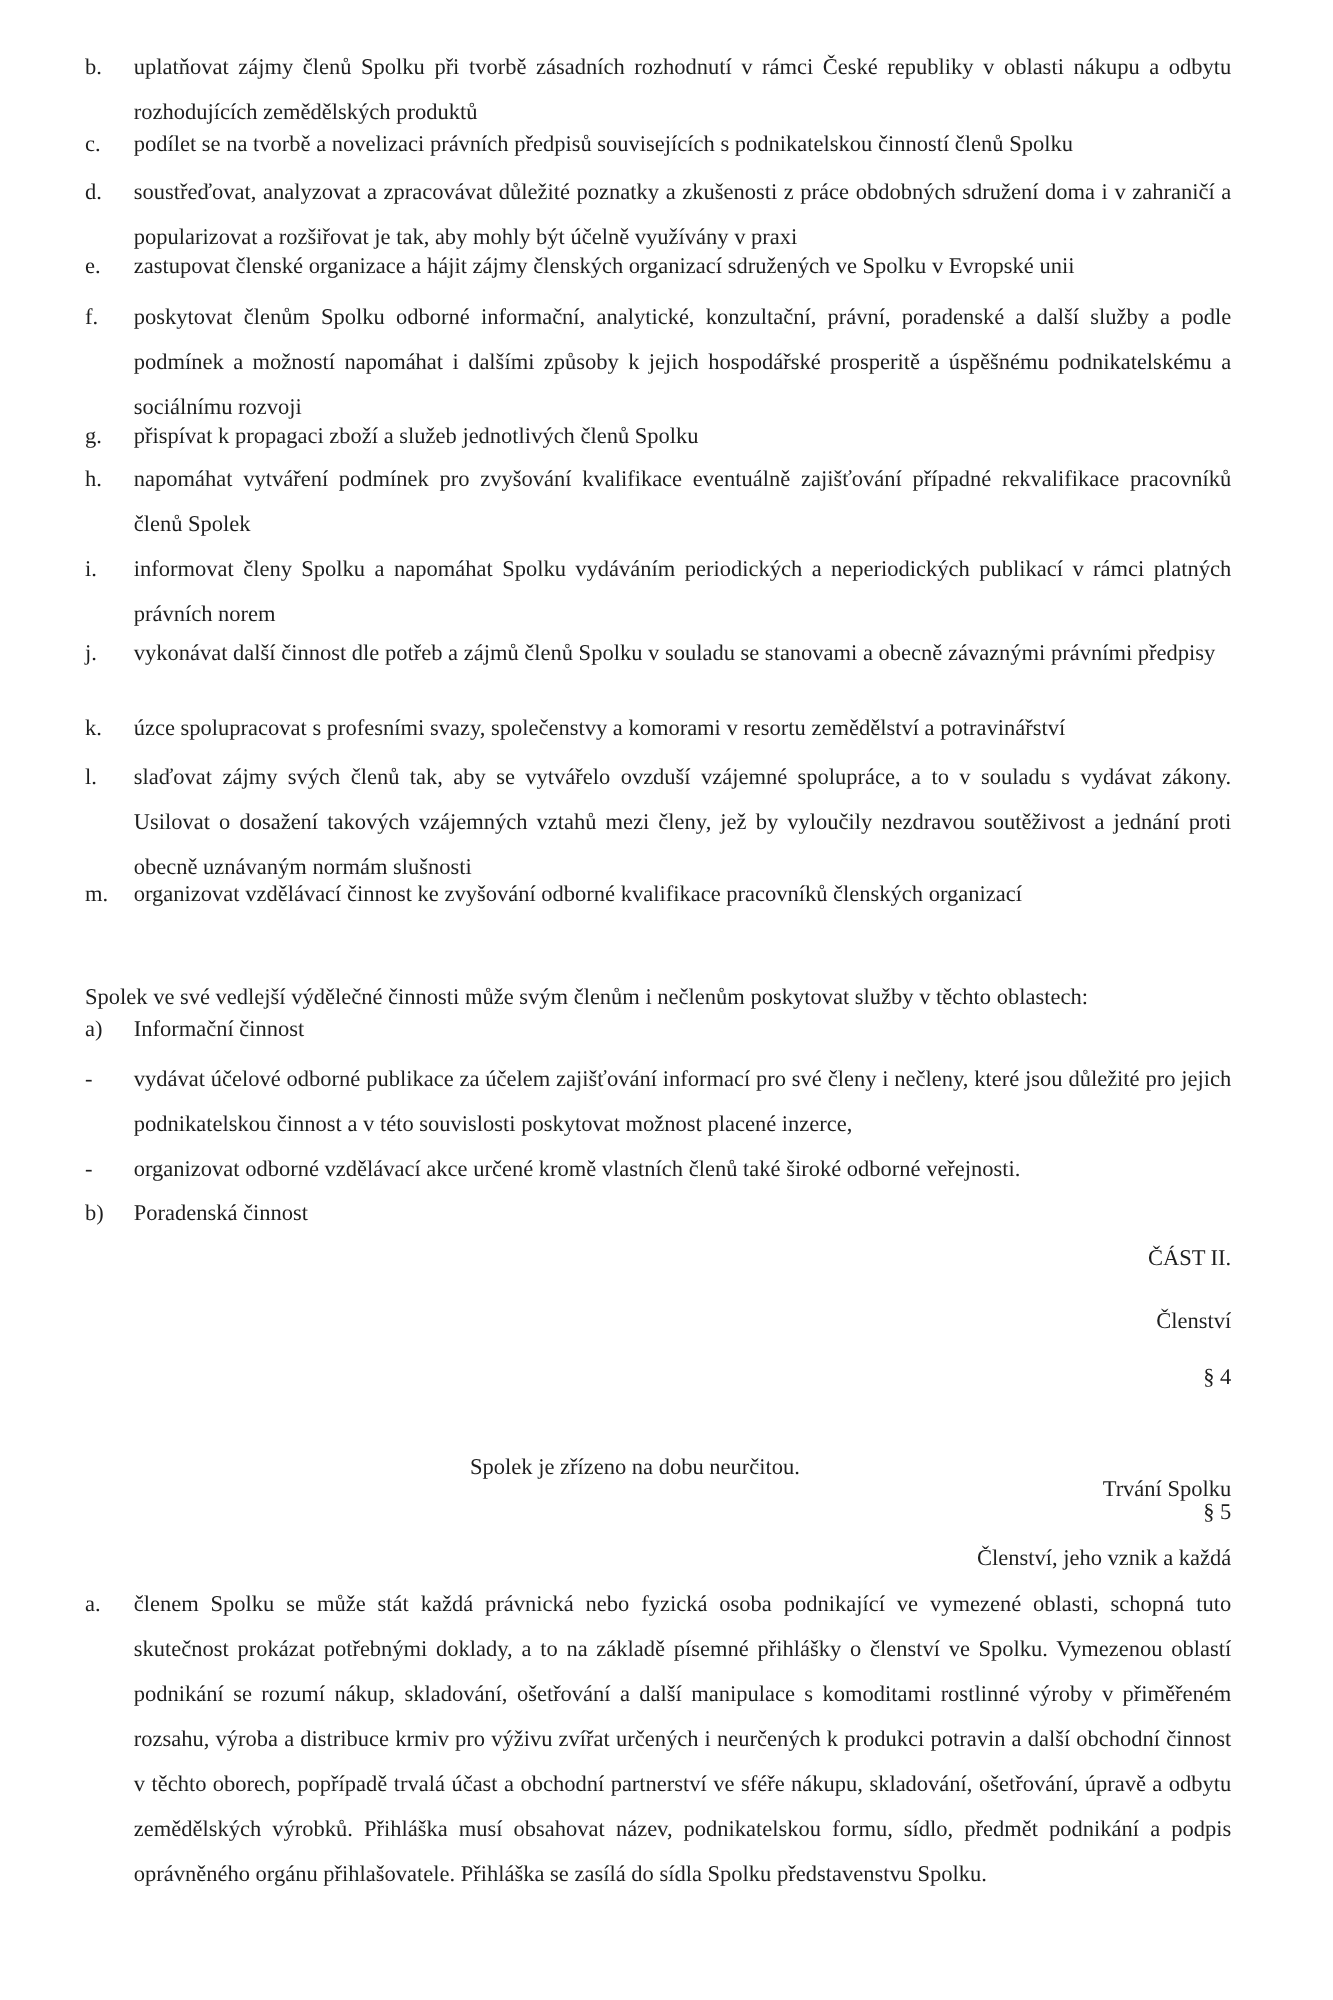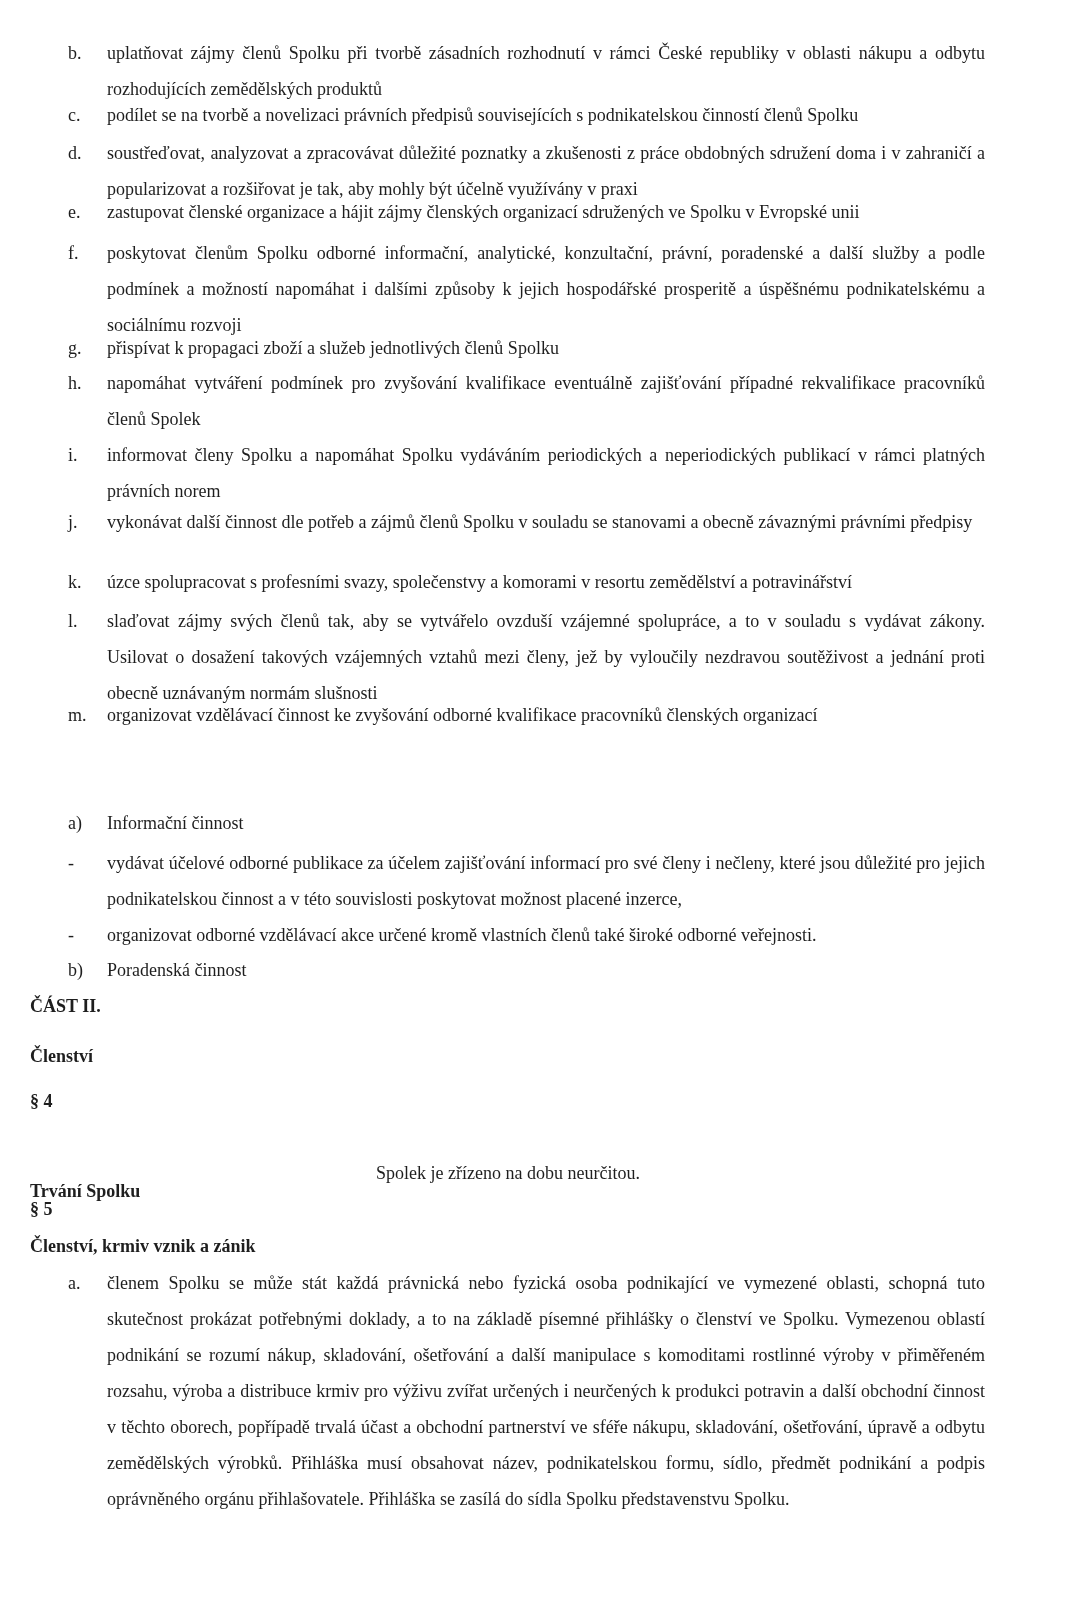--- a/index.html
+++ b/index.html
@@ -41,22 +41,22 @@
   .flush {
     position: absolute;
     left: 31px;
     width: 954px;
     text-align: center;
   }
   .center {
     position: absolute;
     left: 30px;
     width: 955px;
-    text-align: left;
-    font-weight: bold;
+    text-align: right;
+    font-weight: normal;
   }
 </style>
 </head>
 <body>
 
 <div class="page">
 
   <div class="item" style="top:35px">
     <span class="lbl">b.</span>
     <div class="txt">uplatňovat zájmy členů Spolku při tvorbě zásadních rozhodnutí v rámci České republiky v oblasti nákupu a odbytu rozhodujících zemědělských produktů</div>
@@ -99,20 +99,21 @@
   </div>
   <div class="item" style="top:603px">
     <span class="lbl">l.</span>
     <div class="txt">slaďovat zájmy svých členů tak, aby se vytvářelo ovzduší vzájemné spolupráce, a to v souladu s vydávat zákony. Usilovat o dosažení takových vzájemných vztahů mezi členy, jež by vyloučily nezdravou soutěživost a jednání proti obecně uznávaným normám slušnosti</div>
   </div>
   <div class="item" style="top:697px">
     <span class="lbl">m.</span>
     <div class="txt">organizovat vzdělávací činnost ke zvyšování odborné kvalifikace pracovníků členských organizací</div>
   </div>
 
+  <div class="para" style="top:779px">Spolek ve své vedlejší výdělečné činnosti může svým členům i nečlenům poskytovat služby v těchto oblastech:</div>
 
   <div class="item" style="top:805px">
     <span class="lbl">a)</span>
     <div class="txt">Informační činnost</div>
   </div>
   <div class="item" style="top:845px">
     <span class="lbl">-</span>
     <div class="txt">vydávat účelové odborné publikace za účelem zajišťování informací pro své členy i nečleny, které jsou důležité pro jejich podnikatelskou činnost a v této souvislosti poskytovat možnost placené inzerce,</div>
   </div>
   <div class="item" style="top:917px">
@@ -125,20 +126,20 @@
   </div>
 
   <div class="center" style="top:988px">ČÁST II.</div>
   <div class="center" style="top:1038px">Členství</div>
   <div class="center" style="top:1083px">§ 4</div>
   <div class="center" style="top:1173px">Trvání Spolku</div>
 
   <div class="flush" style="top:1155px">Spolek je zřízeno na dobu neurčitou.</div>
 
   <div class="center" style="top:1191px">§ 5</div>
-  <div class="center" style="top:1228px">Členství, krmiv vznik a zánik</div>
+  <div class="center" style="top:1228px">Členství, jeho vznik a každá</div>
 
   <div class="item" style="top:1265px">
     <span class="lbl">a.</span>
     <div class="txt">členem Spolku se může stát každá právnická nebo fyzická osoba podnikající ve vymezené oblasti, schopná tuto skutečnost prokázat potřebnými doklady, a to na základě písemné přihlášky o členství ve Spolku. Vymezenou oblastí podnikání se rozumí nákup, skladování, ošetřování a další manipulace s komoditami rostlinné výroby v přiměřeném rozsahu, výroba a distribuce krmiv pro výživu zvířat určených i neurčených k produkci potravin a další obchodní činnost v těchto oborech, popřípadě trvalá účast a obchodní partnerství ve sféře nákupu, skladování, ošetřování, úpravě a odbytu zemědělských výrobků. Přihláška musí obsahovat název, podnikatelskou formu, sídlo, předmět podnikání a podpis oprávněného orgánu přihlašovatele. Přihláška se zasílá do sídla Spolku představenstvu Spolku.</div>
   </div>
 
 </div>
 
 </body></html>

